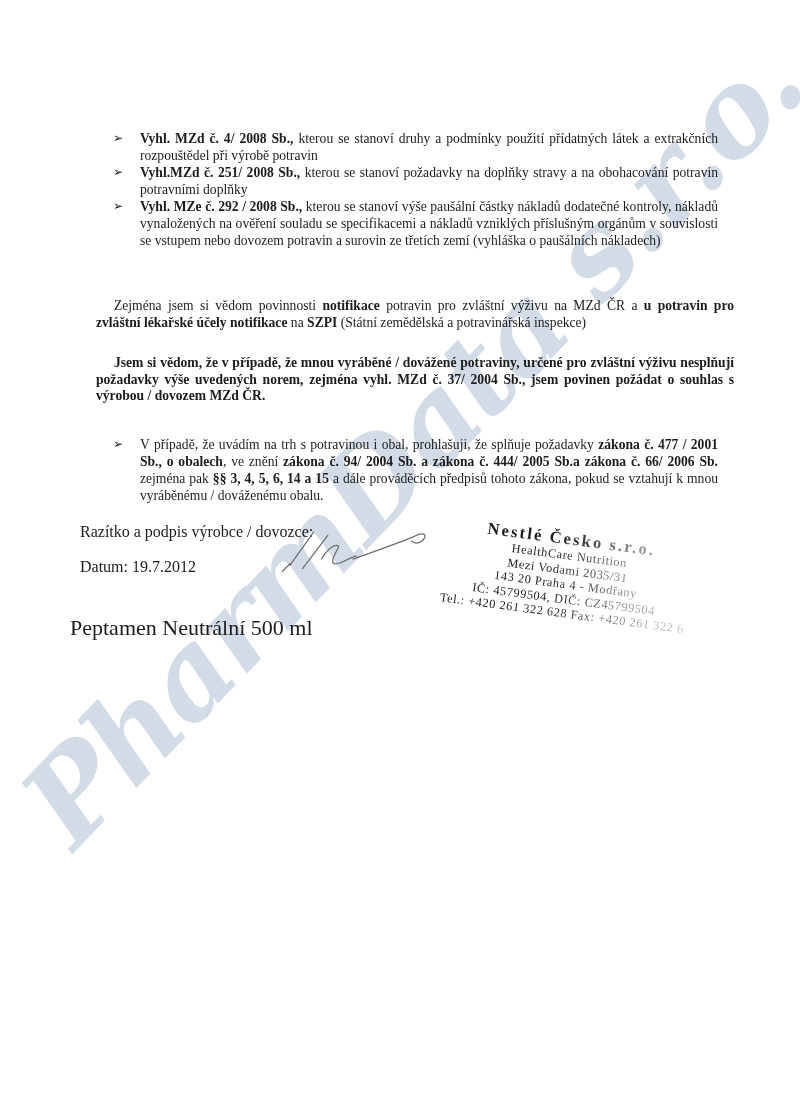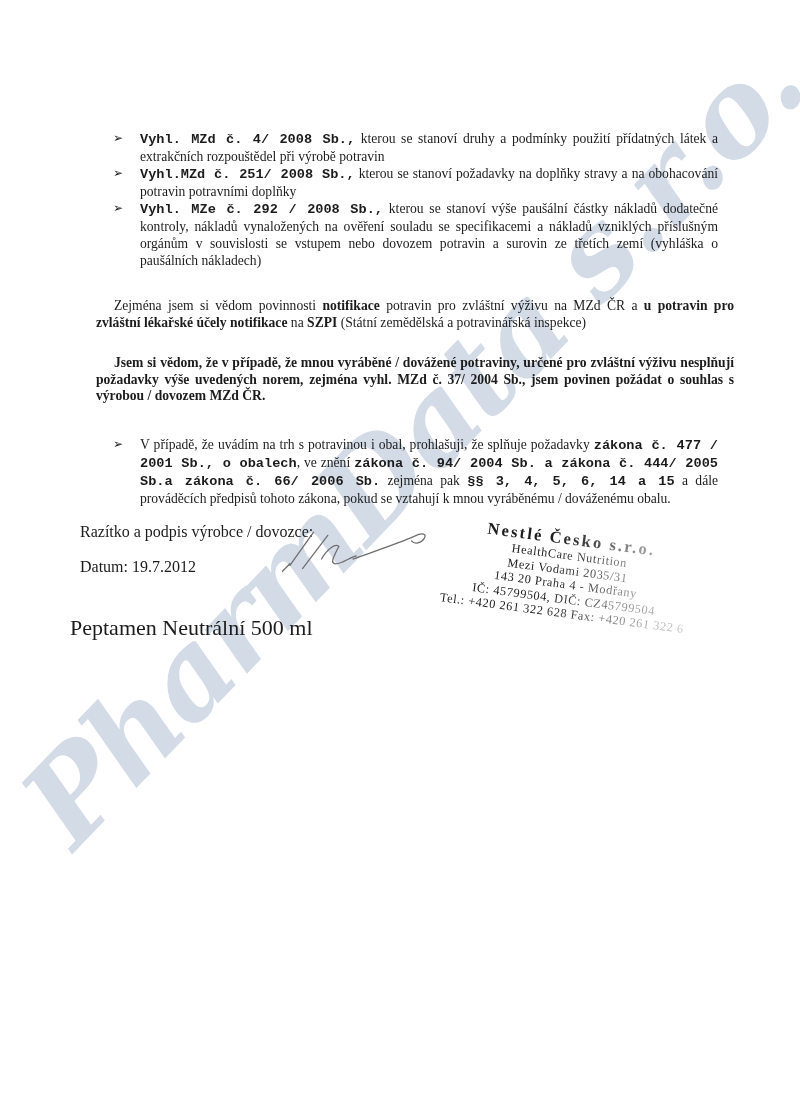--- a/index.html
+++ b/index.html
@@ -21,21 +21,21 @@
 
   .content{position:absolute;inset:0;z-index:1;}
 
   
   .bullets{position:absolute;left:113px;top:130px;width:605px;}
   .bullet-item{display:flex;align-items:flex-start;}
   .marker{flex:0 0 27px;font-size:12px;line-height:17px;color:#1c1c1c;}
   .btext{
     flex:1;margin:0;font-size:13.6px;line-height:17px;text-align:justify;
   }
-  .btext b{font-weight:bold;font-family:Liberation Mono, monospace;}
+  .btext b{font-weight:bold;}
 
   .b4wrap{position:absolute;left:113px;top:436px;width:605px;}
 
   
   .para{
     position:absolute;left:80px;width:638px;margin:16px;
     font-size:13.6px;line-height:16.5px;text-align:justify;text-indent:18px;
   }
   .p1{top:282px;}
   .p2{top:339px;font-weight:bold;}

